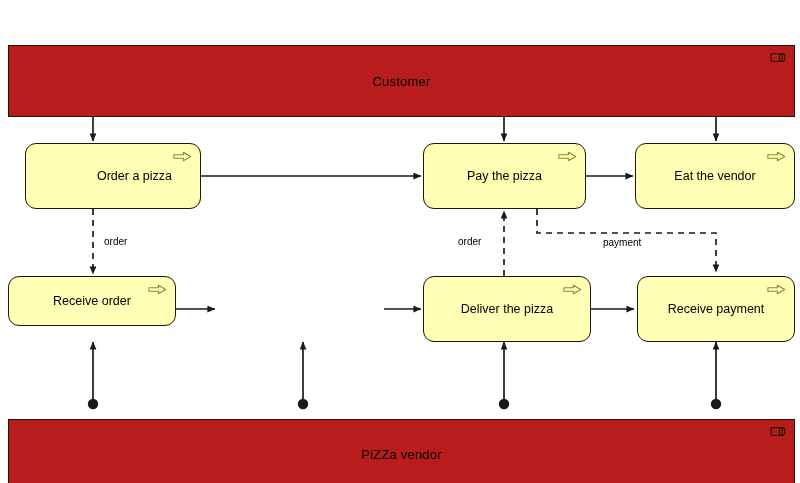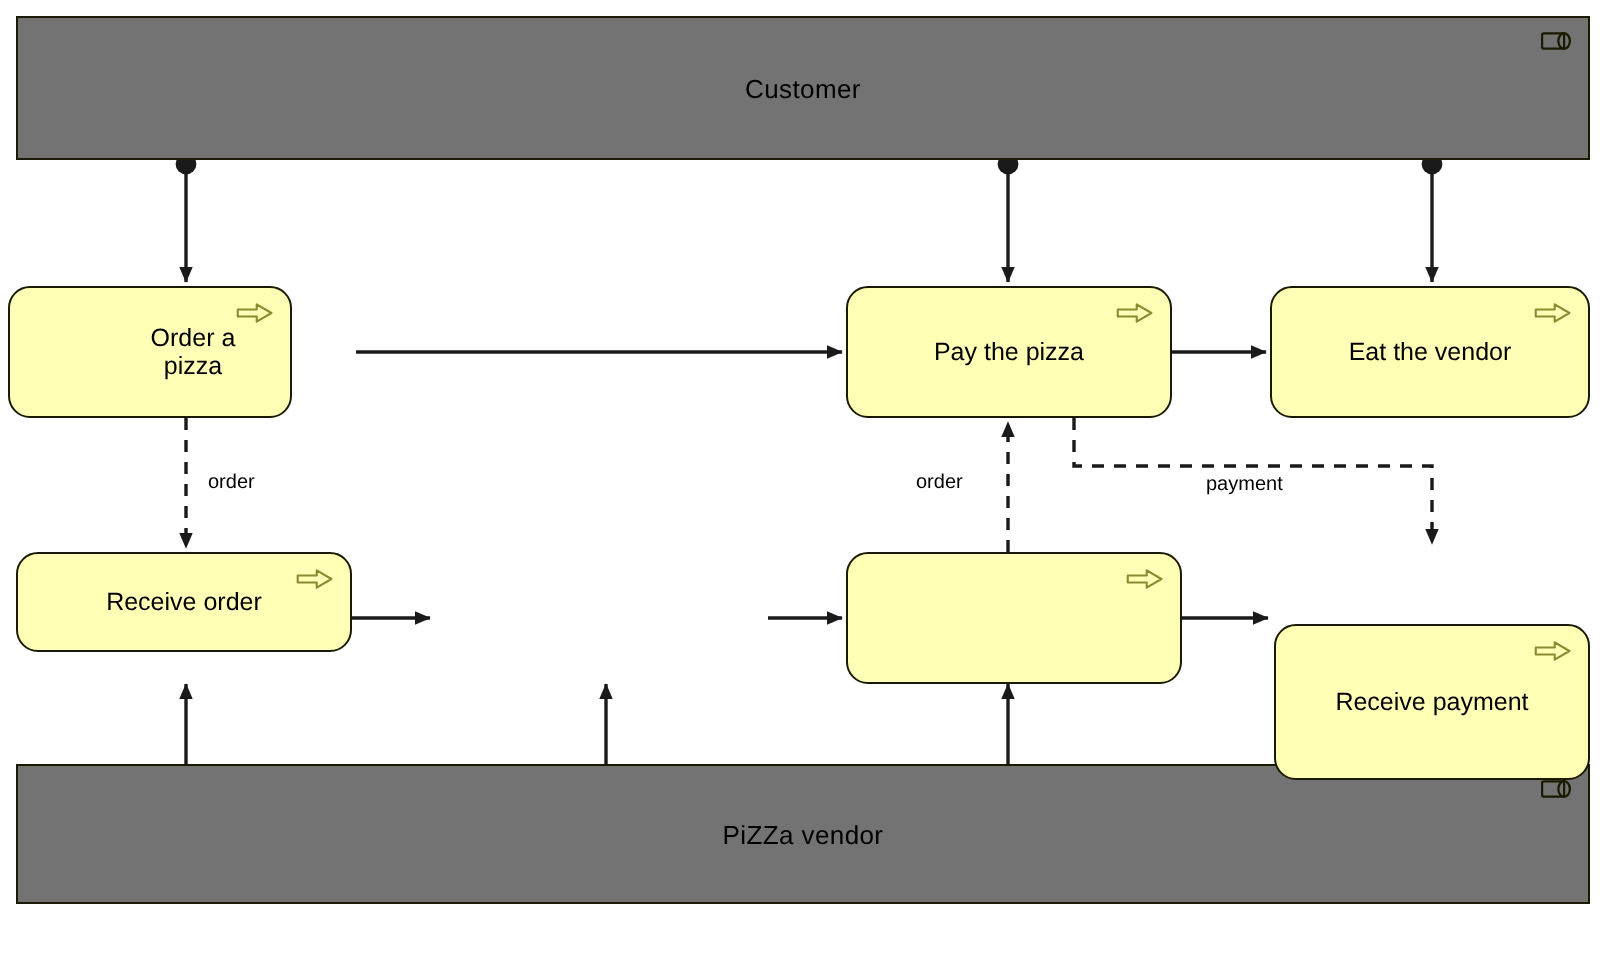--- a/index.html
+++ b/index.html
@@ -15,25 +15,26 @@
     width: 800px;
     height: 483px;
     background: #ffffff;
     overflow: hidden;
   }
 
   
   .lane {
     position: absolute;
     box-sizing: border-box;
-    background: #737373;
+    background: #b91c1c;
     border: 1.6px solid #1a1a00;
     display: flex;
     align-items: center;
     justify-content: center;
+    margin-top: 37px;
   }
   .lane-label {
     font-size: 13px;
     color: #000000;
     letter-spacing: .2px;
     text-align: center;
     pointer-events: none;
   }
 
   
@@ -155,21 +156,21 @@
   </div>
 
   <div class="lane" style="left:8px; top:382px; width:787px; height:70px;">
     <span class="lane-label">PiZZa vendor</span>
     <svg class="role-icon" viewBox="0 0 20 13" xmlns="http://www.w3.org/2000/svg">
       <rect x="1.2" y="2" width="13" height="9" rx="1" ry="1" fill="none" stroke="#1a1a00" stroke-width="1.3"></rect>
       <ellipse cx="14.2" cy="6.5" rx="3.4" ry="4.6" fill="none" stroke="#1a1a00" stroke-width="1.3"></ellipse>
     </svg>
   </div>
 
-  <div class="proc" style="left:4px; top:143px; width:142px; height:66px;padding-left:43px;">
+  <div class="proc" style="left:25px; top:143px; width:176px; height:66px;padding-left:43px;">
     <span class="proc-label">Order a pizza</span>
     <svg class="proc-icon" viewBox="0 0 22 14" xmlns="http://www.w3.org/2000/svg">
       <path d="M1,5 L12,5 L12,2 L20.5,7 L12,12 L12,9 L1,9 z" fill="#ffffb5" stroke="#8a8a30" stroke-width="1.2" stroke-linejoin="round"></path>
     </svg>
   </div>
 
   <div class="proc" style="left:423px; top:143px; width:163px; height:66px;">
     <span class="proc-label">Pay the pizza</span>
     <svg class="proc-icon" viewBox="0 0 22 14" xmlns="http://www.w3.org/2000/svg">
       <path d="M1,5 L12,5 L12,2 L20.5,7 L12,12 L12,9 L1,9 z" fill="#ffffb5" stroke="#8a8a30" stroke-width="1.2" stroke-linejoin="round"></path>
@@ -185,26 +186,27 @@
 
   <div class="proc" style="left:8px; top:276px; width:168px; height:50px;">
     <span class="proc-label">Receive order</span>
     <svg class="proc-icon" viewBox="0 0 22 14" xmlns="http://www.w3.org/2000/svg">
       <path d="M1,5 L12,5 L12,2 L20.5,7 L12,12 L12,9 L1,9 z" fill="#ffffb5" stroke="#8a8a30" stroke-width="1.2" stroke-linejoin="round"></path>
     </svg>
   </div>
 
 
   <div class="proc" style="left:423px; top:276px; width:168px; height:66px;">
-    <svg class="proc-icon" viewBox="0 0 22 14" xmlns="http://www.w3.org/2000/svg">
-      <path d="M1,5 L12,5 L12,2 L20.5,7 L12,12 L12,9 L1,9 z" fill="#ffffb5" stroke="#8a8a30" stroke-width="1.2" stroke-linejoin="round"></path>
-    </svg>
-  </div>
-
-  <div class="proc" style="left:637px; top:276px; width:158px; height:78px;margin-top:36px;">
+    <span class="proc-label">Deliver the pizza</span>
+    <svg class="proc-icon" viewBox="0 0 22 14" xmlns="http://www.w3.org/2000/svg">
+      <path d="M1,5 L12,5 L12,2 L20.5,7 L12,12 L12,9 L1,9 z" fill="#ffffb5" stroke="#8a8a30" stroke-width="1.2" stroke-linejoin="round"></path>
+    </svg>
+  </div>
+
+  <div class="proc" style="left:637px; top:276px; width:158px; height:66px;">
     <span class="proc-label">Receive payment</span>
     <svg class="proc-icon" viewBox="0 0 22 14" xmlns="http://www.w3.org/2000/svg">
       <path d="M1,5 L12,5 L12,2 L20.5,7 L12,12 L12,9 L1,9 z" fill="#ffffb5" stroke="#8a8a30" stroke-width="1.2" stroke-linejoin="round"></path>
     </svg>
   </div>
 
   <span class="flow-label" style="left:104px; top:236px;">order</span>
   <span class="flow-label" style="left:458px; top:236px;">order</span>
   <span class="flow-label" style="left:603px; top:237px;">payment</span>
 

